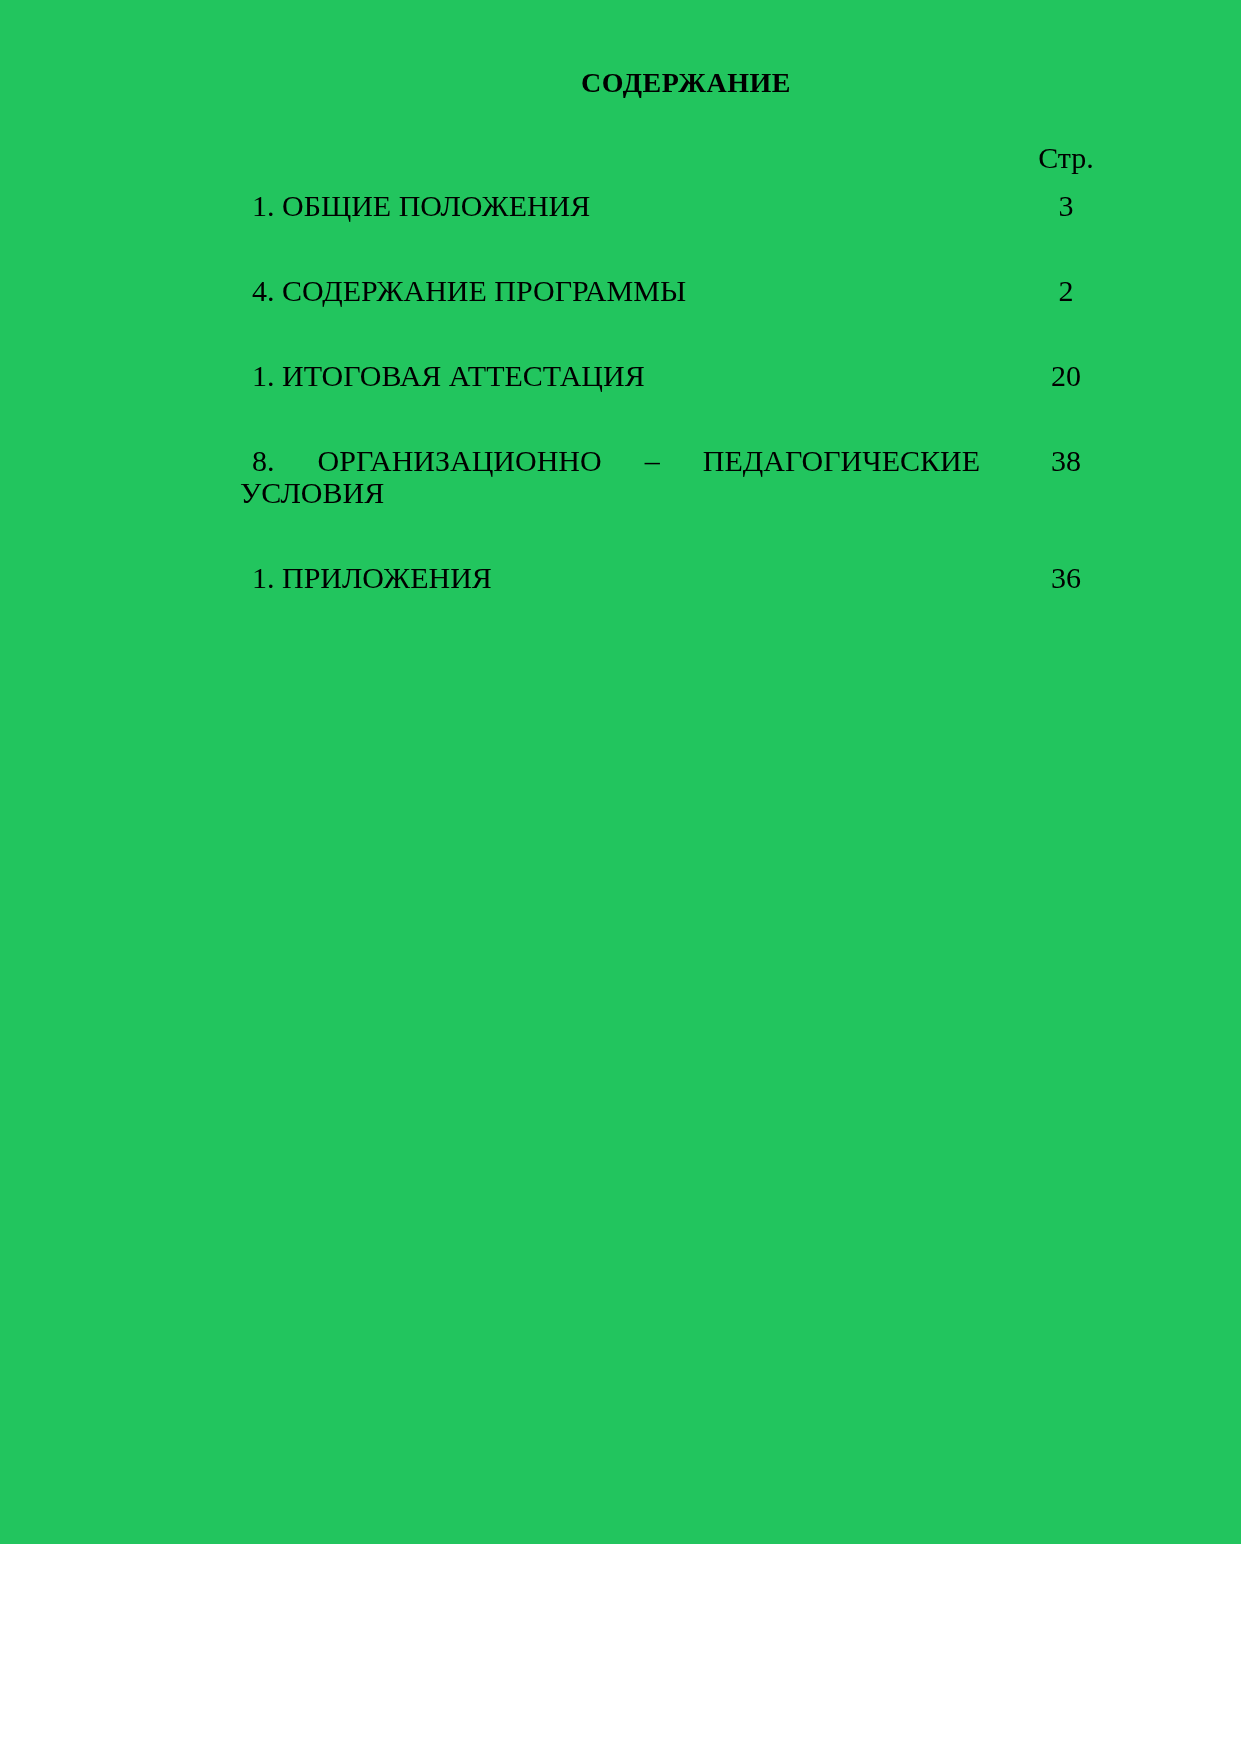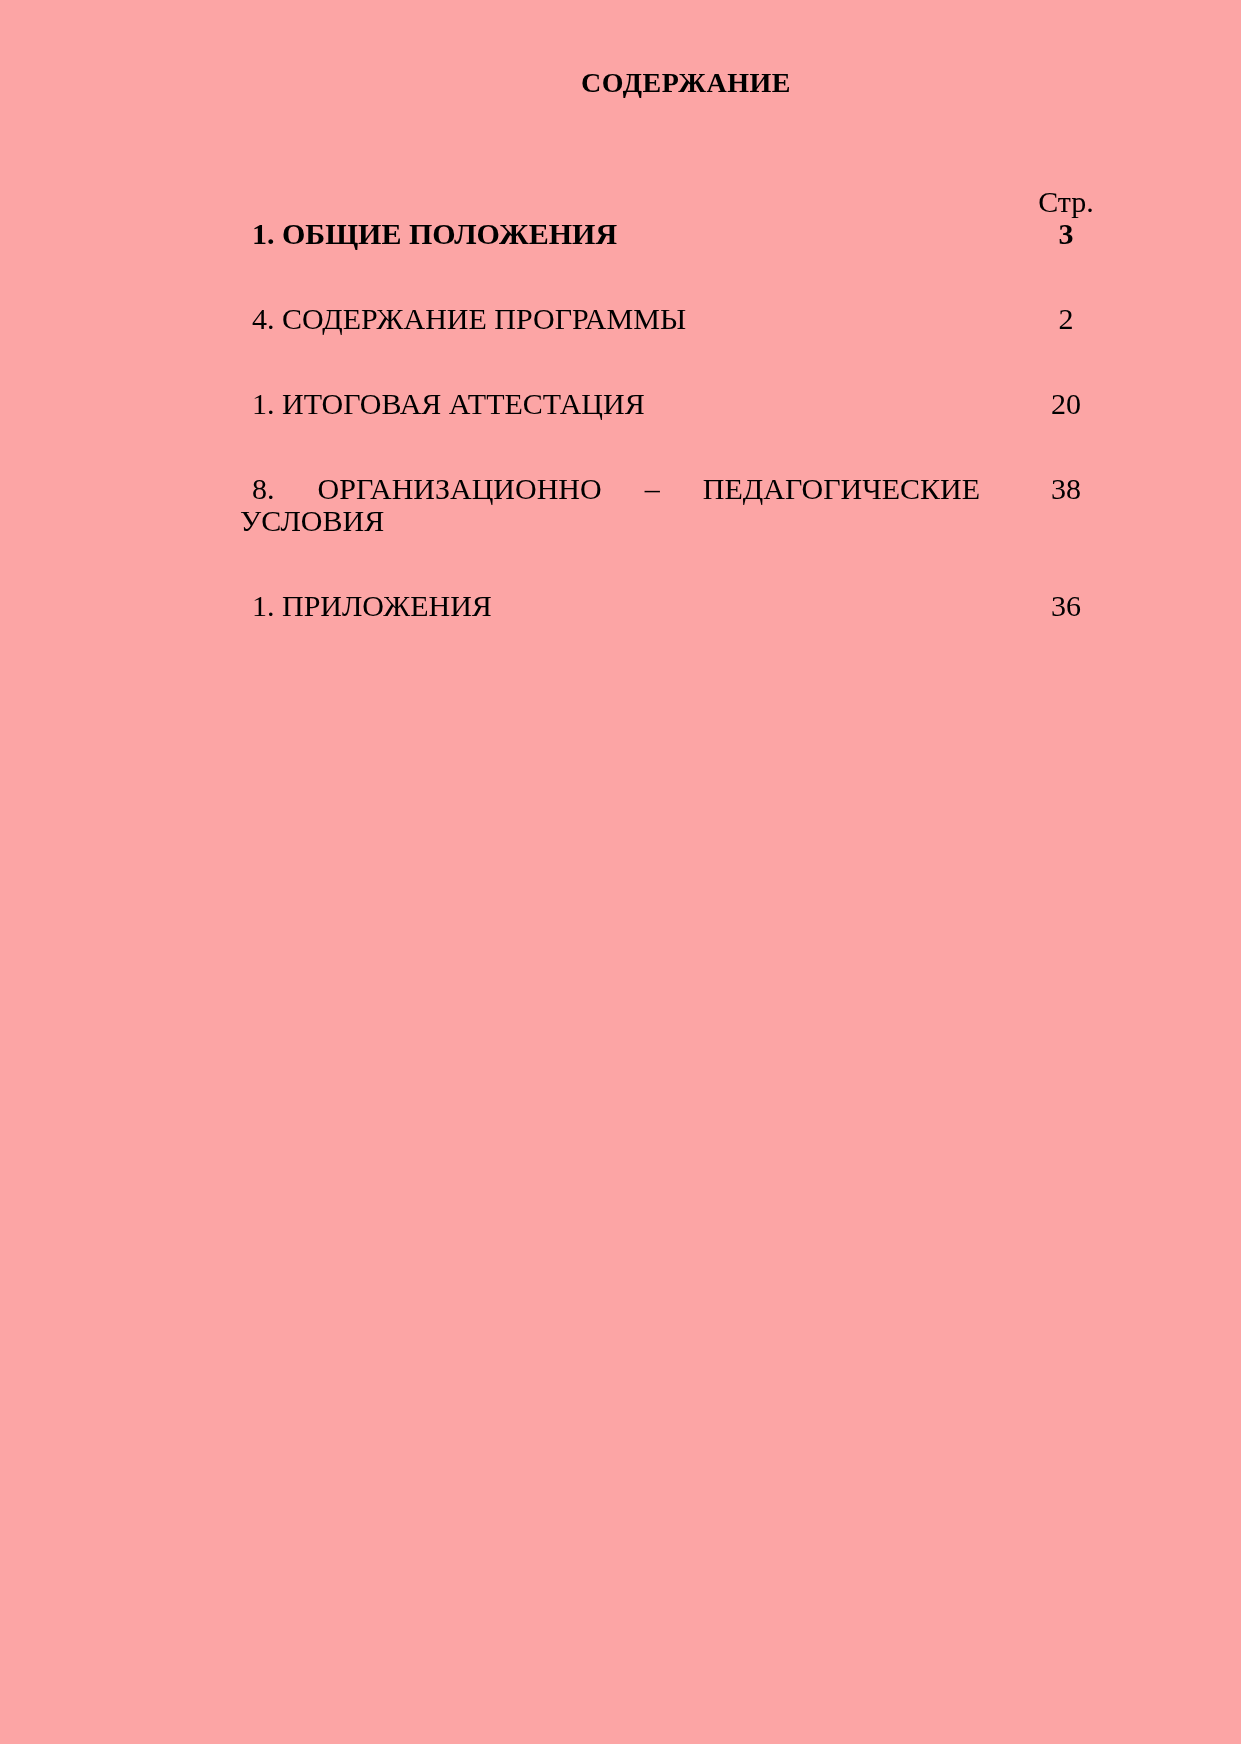--- a/index.html
+++ b/index.html
@@ -1,21 +1,21 @@
 <!DOCTYPE html>
 <html><head>
 <meta charset="utf-8">
 <style>
   * { margin: 0; padding: 0; box-sizing: border-box; }
   html, body { background: #ffffff; }
   .page {
     position: relative;
     width: 1241px;
-    height: 1744px;
-    background: #fca5a5;
+    height: 1544px;
+    background: #22c55e;
     font-family: "Liberation Serif", "DejaVu Serif", serif;
     color: #000000;
     overflow: hidden;
   }
   .doc-title {
     position: absolute;
     top: 66px;
     left: 233px;
     width: 906px;
     text-align: center;
@@ -32,36 +32,36 @@
   }
   .toc-header-row {
     display: flex;
     align-items: flex-start;
   }
   .toc-row {
     display: flex;
     align-items: flex-start;
     margin-top: 53px;
   }
-  .toc-row.first { margin-top: 0; font-weight: bold; }
+  .toc-row.first { margin-top: 16px; }
   .toc-text {
     width: 740px;
     font-size: 30px;
     line-height: 32px;
     text-align: justify;
     text-indent: 12px;
   }
   .toc-spacer { width: 740px; }
   .toc-page {
     width: 172px;
     font-size: 30px;
     line-height: 32px;
     text-align: center;
   }
-  .toc-header-row .toc-page { line-height: 33px; margin-top: 44px; }
+  .toc-header-row .toc-page { line-height: 33px; }
 </style>
 </head>
 <body>
 
 <div class="page">
 
   <div class="doc-title">СОДЕРЖАНИЕ</div>
 
   <div class="toc">
 

